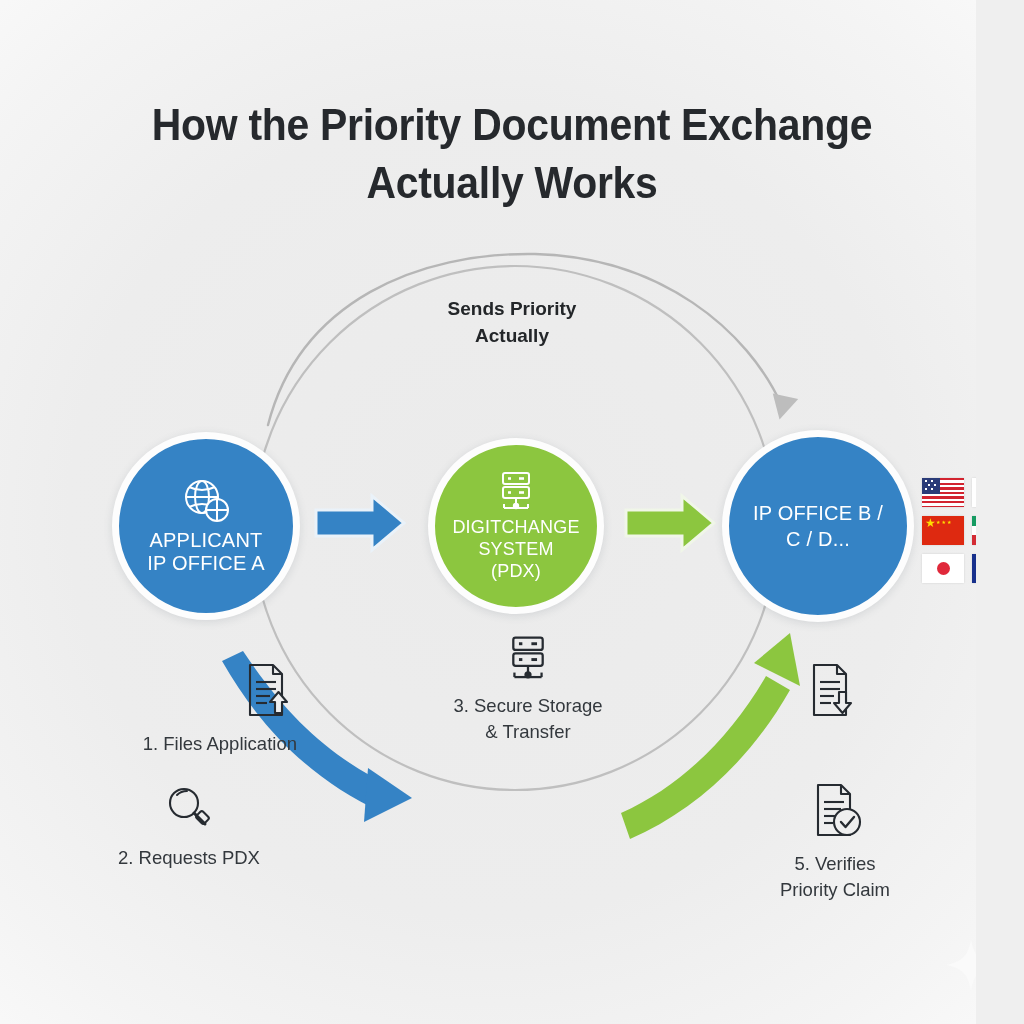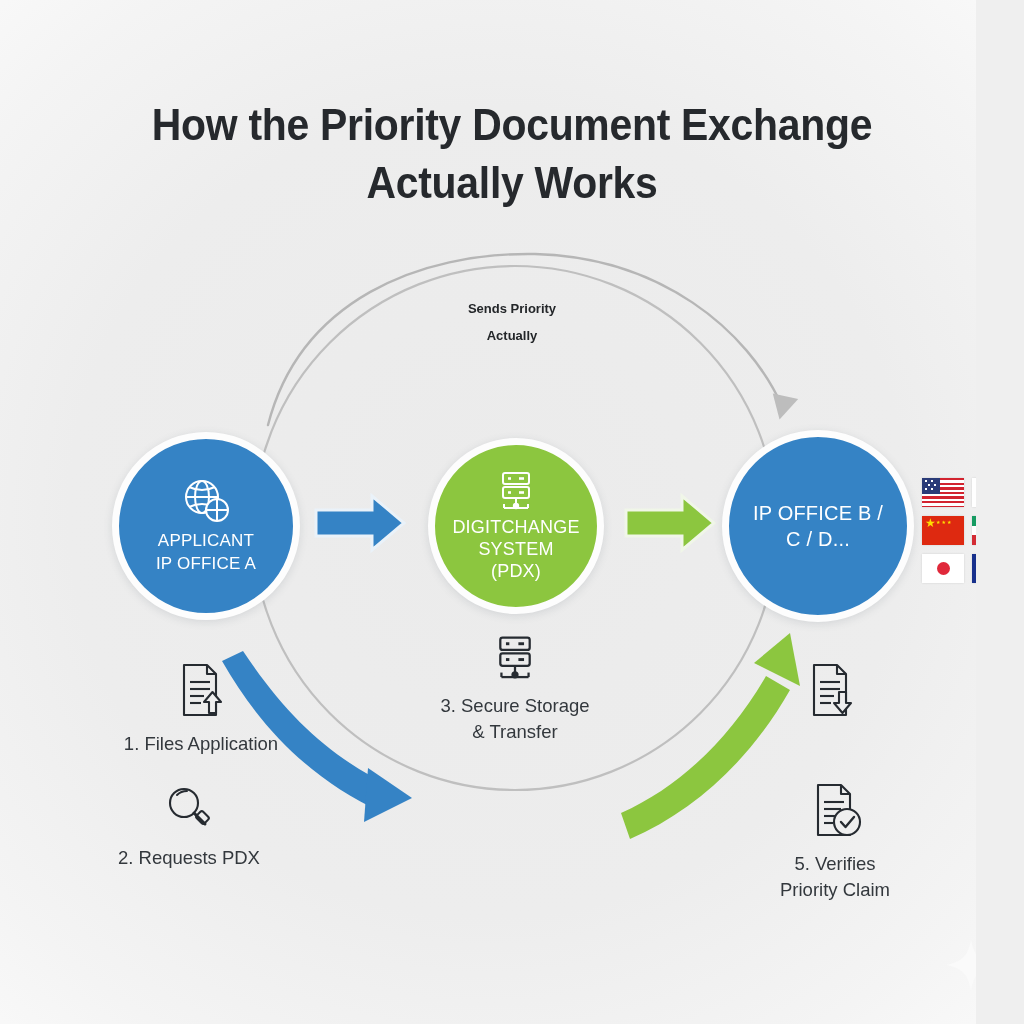--- a/index.html
+++ b/index.html
@@ -86,21 +86,21 @@
     top: 430px;
     width: 192px;
     height: 192px;
     background: #3583c5;
   }
   .node-icon {
     margin-bottom: 2px;
     line-height: 0;
   }
   .node-label {
-    font-size: 17px;
+    font-size: 20px;
     line-height: 23px;
     font-weight: normal;
     letter-spacing: 0.2px;
     padding: 0 6px;
   }
   #node-b .node-label { font-size: 18px; line-height: 22px; }
   #node-c .node-label { font-size: 20px; line-height: 26px; }
 
   
   #flags {
@@ -208,44 +208,44 @@
   }
 
   
   .caption {
     position: absolute;
     text-align: center;
     color: #232629;
   }
   .cap-bold {
     font-weight: bold;
-    font-size: 13px;
+    font-size: 19px;
     line-height: 27px;
   }
   #cap-sends { left: 398px; top: 295px; width: 228px; }
   #cap-receives { left: 388px; top: 762px; width: 246px; }
 
   
   .step {
     position: absolute;
     text-align: center;
   }
   .step .ico {
     line-height: 0;
     margin-bottom: 9px;
   }
   .step .txt {
     font-size: 18.5px;
     line-height: 26px;
     color: #33383d;
     white-space: pre-line;
   }
-  #step1 { left: 95px; top: 660px; width: 212px; }
+  #step1 { left: 85px; top: 660px; width: 212px; text-align: right; }
   #step2 { left: 94px; top: 780px; width: 190px; }
-  #step3 { left: 412px; top: 634px; width: 206px; }
+  #step3 { left: 425px; top: 634px; width: 206px; }
   #step4 { left: 716px; top: 660px; width: 230px; }
   #step5 { left: 730px; top: 780px; width: 210px; }
 
   
   #sparkle {
     position: absolute;
     left: 944px;
     top: 938px;
     width: 54px;
     height: 54px;

